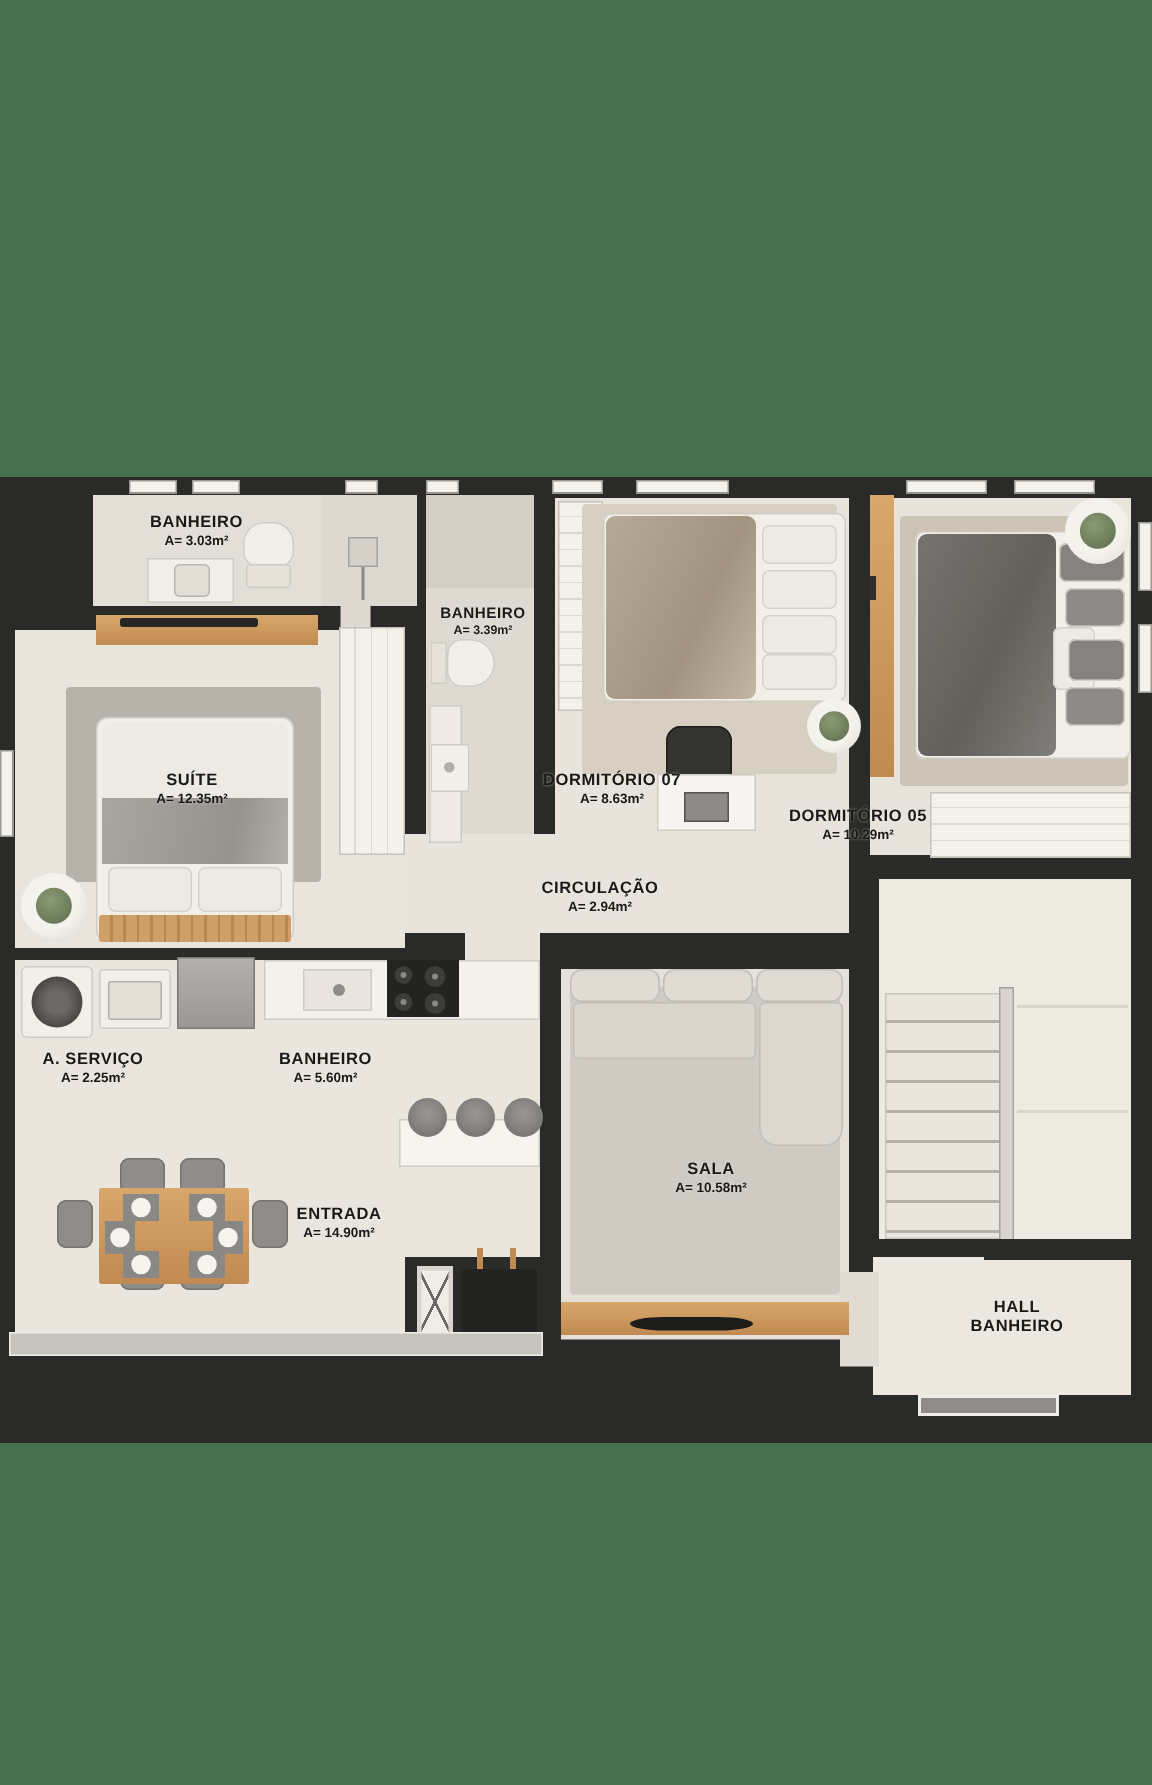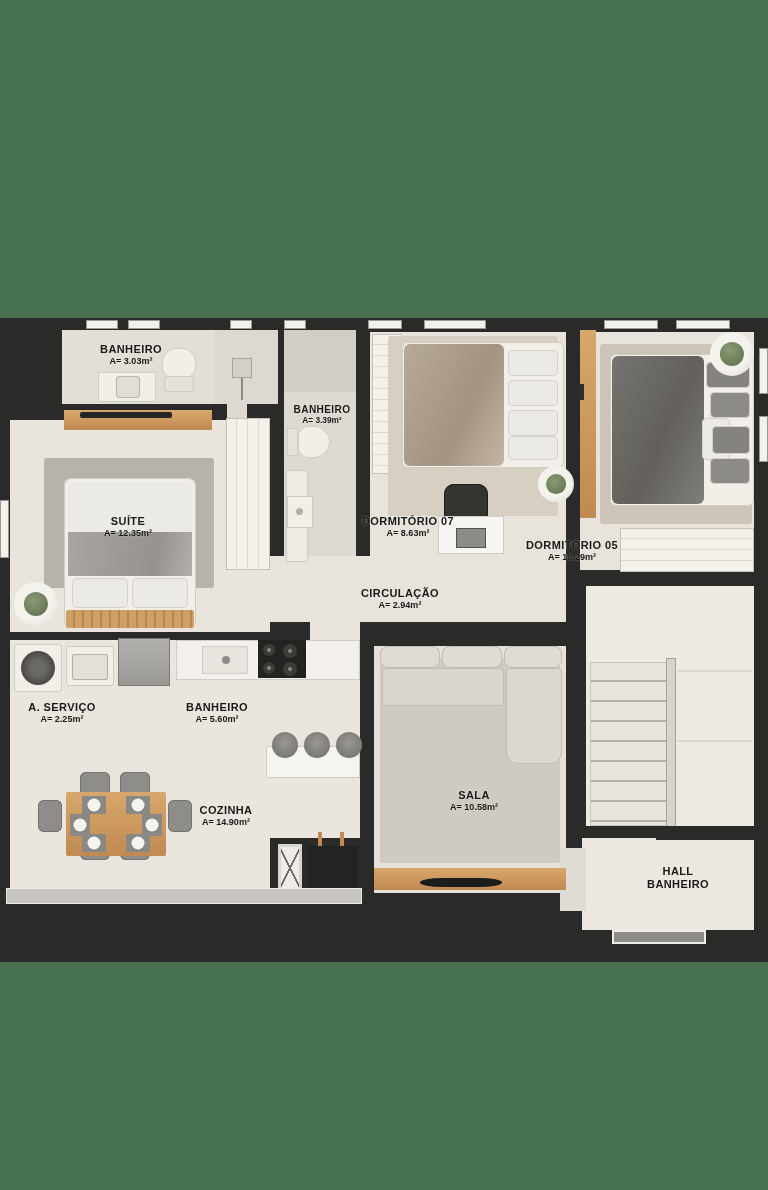--- a/index.html
+++ b/index.html
@@ -217,24 +217,24 @@
   </div>
   <div class="room-label" style="left:62px;top:394px">
     <div class="rname">A. SERVIÇO</div>
     <div class="rarea">A= 2.25m²</div>
   </div>
   <div class="room-label" style="left:217px;top:394px">
     <div class="rname">BANHEIRO</div>
     <div class="rarea">A= 5.60m²</div>
   </div>
   <div class="room-label" style="left:226px;top:497px">
-    <div class="rname">COZINHA</div>
+    <div class="rname">ENTRADA</div>
     <div class="rarea">A= 14.90m²</div>
   </div>
-  <div class="room-label" style="left:474px;top:482px">
+  <div class="room-label" style="left:474px;top:467px">
     <div class="rname">SALA</div>
     <div class="rarea">A= 10.58m²</div>
   </div>
   <div class="room-label" style="left:678px;top:560px">
     <div class="rname">HALL</div>
     <div class="rname">BANHEIRO</div>
   </div>
 
 </div>
 

